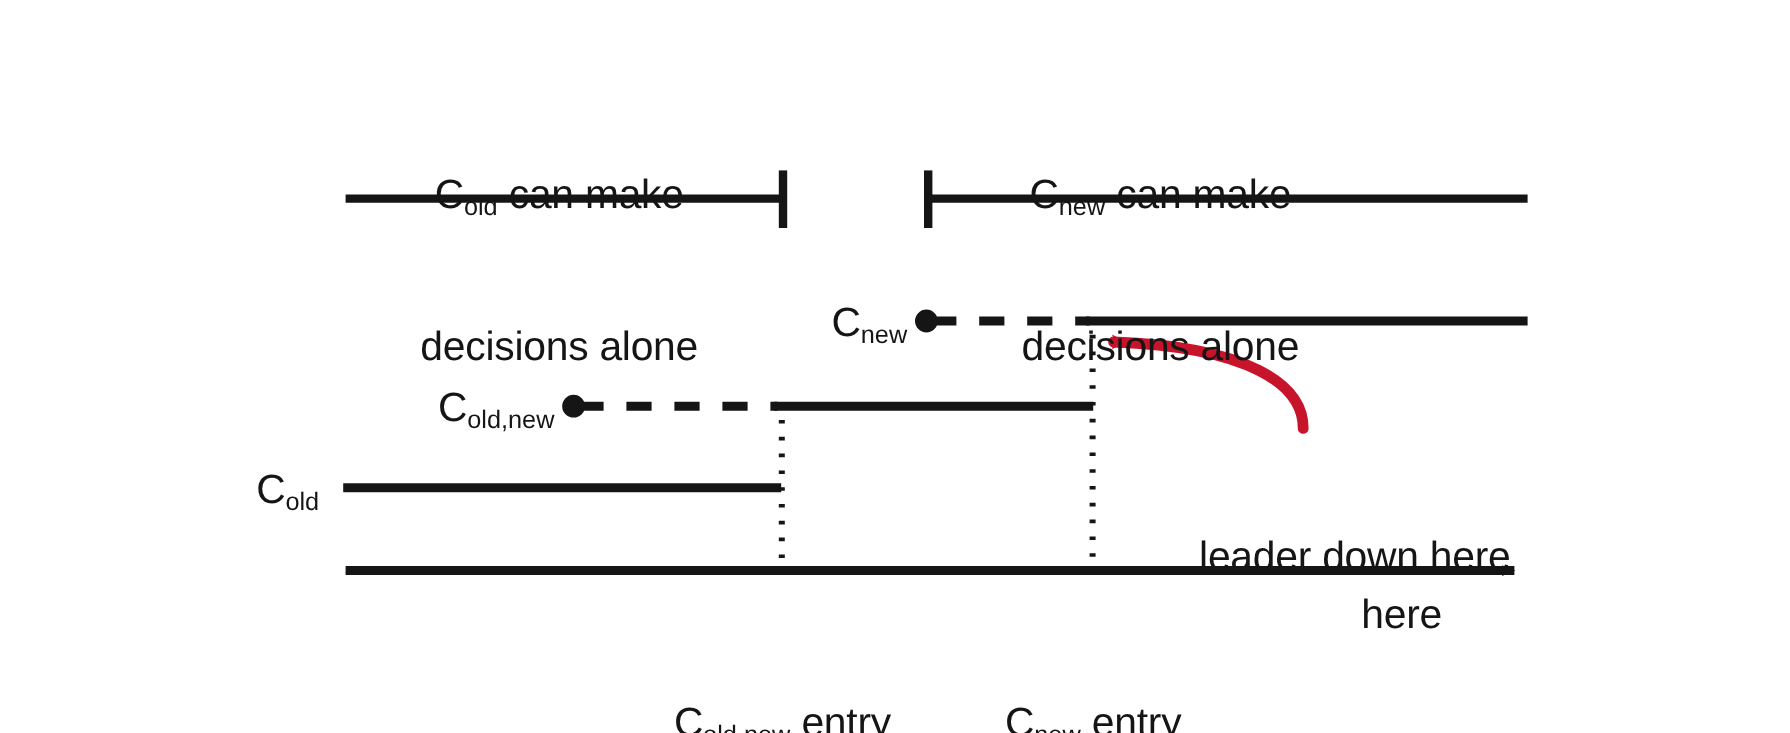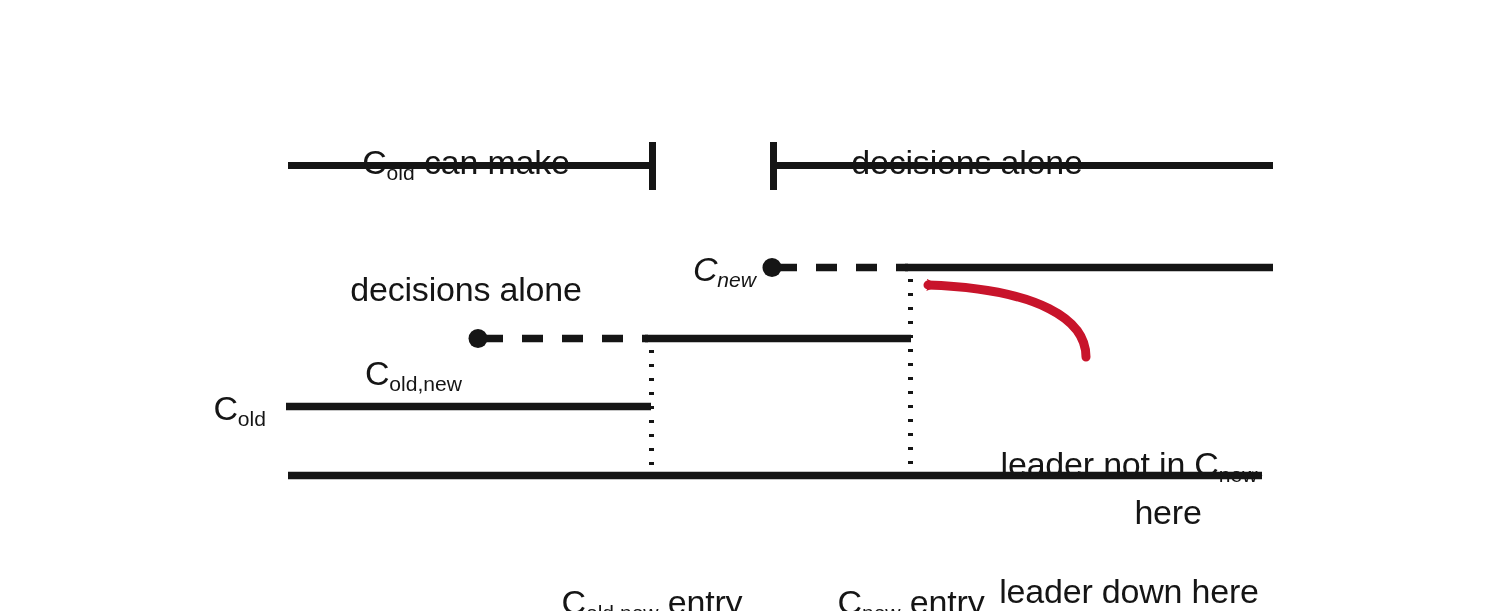--- a/index.html
+++ b/index.html
@@ -101,31 +101,31 @@
 
     <path d="M1086,357 C1086,320 1040,289 928,285" fill="none" stroke="#c8142b" stroke-width="9" stroke-linecap="round" marker-end="url(#red-arrowhead)"></path>
   </svg>
 
   <div class="fig-text centered" style="left:466px; top:60px; width:420px;">
     <div><span>C</span><span class="sub">old</span><span> can make</span></div>
     <div>decisions alone</div>
   </div>
 
   <div class="fig-text centered" style="left:967px; top:60px; width:420px;">
+    <div><span>C</span><span class="sub">new</span><span> can make</span></div>
     <div>decisions alone</div>
   </div>
 
-  <div class="fig-text right" style="left:756px; top:249px;font-style:italic;"><span>C</span><span class="sub">new</span></div>
+  <div class="fig-text right" style="left:756px; top:249px;"><span>C</span><span class="sub">new</span></div>
 
-  <div class="fig-text right" style="left:462px; top:320px;margin-top:33px;"><span>C</span><span class="sub">old,new</span></div>
+  <div class="fig-text right" style="left:462px; top:320px;"><span>C</span><span class="sub">old,new</span></div>
 
   <div class="fig-text right" style="left:266px; top:388px;"><span>C</span><span class="sub">old</span></div>
 
   <div class="fig-text centered" style="left:1129px; top:362px; width:400px;">
-    <div><span>leader not in C</span><span class="sub">new</span></div>
     <div>leader down here</div>
   </div>
 
   <div class="fig-text centered" style="left:652px; top:500px; width:380px;">
     <div><span>C</span><span class="sub">old,new</span><span> entry</span></div>
     
   </div>
 
   <div class="fig-text centered" style="left:911px; top:500px; width:380px;">
     <div><span>C</span><span class="sub">new</span><span> entry</span></div>

